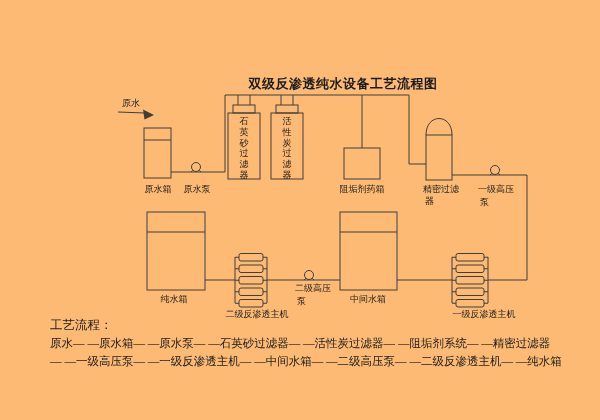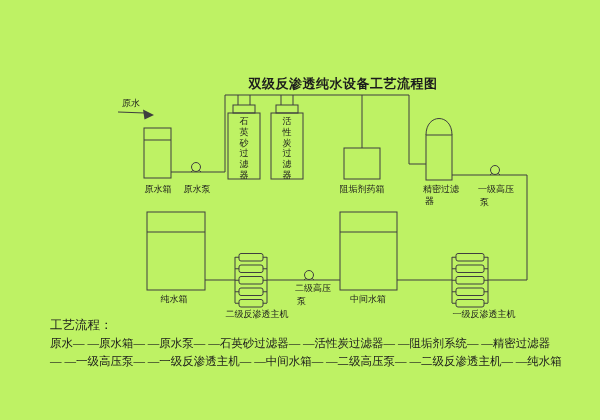--- a/index.html
+++ b/index.html
@@ -1,19 +1,19 @@
 <!DOCTYPE html>
 <html><head>
 <meta charset="utf-8">
 <style>
   html,body{margin:0;padding:0;background:#fff;}
   .canvas{
     position:relative;
     width:600px;height:420px;
-    background:#bef264;
+    background:#fdba74;
     font-family:"Liberation Serif", serif;
     overflow:hidden;
   }
   svg text{
     font-family:"Liberation Serif", serif;
     fill:#1c1c1c;
   }
   .t-title{font-size:13px;font-weight:bold;letter-spacing:0.5px;}
   .t-label{font-size:9px;}
   .t-vchar{font-size:9px;}

